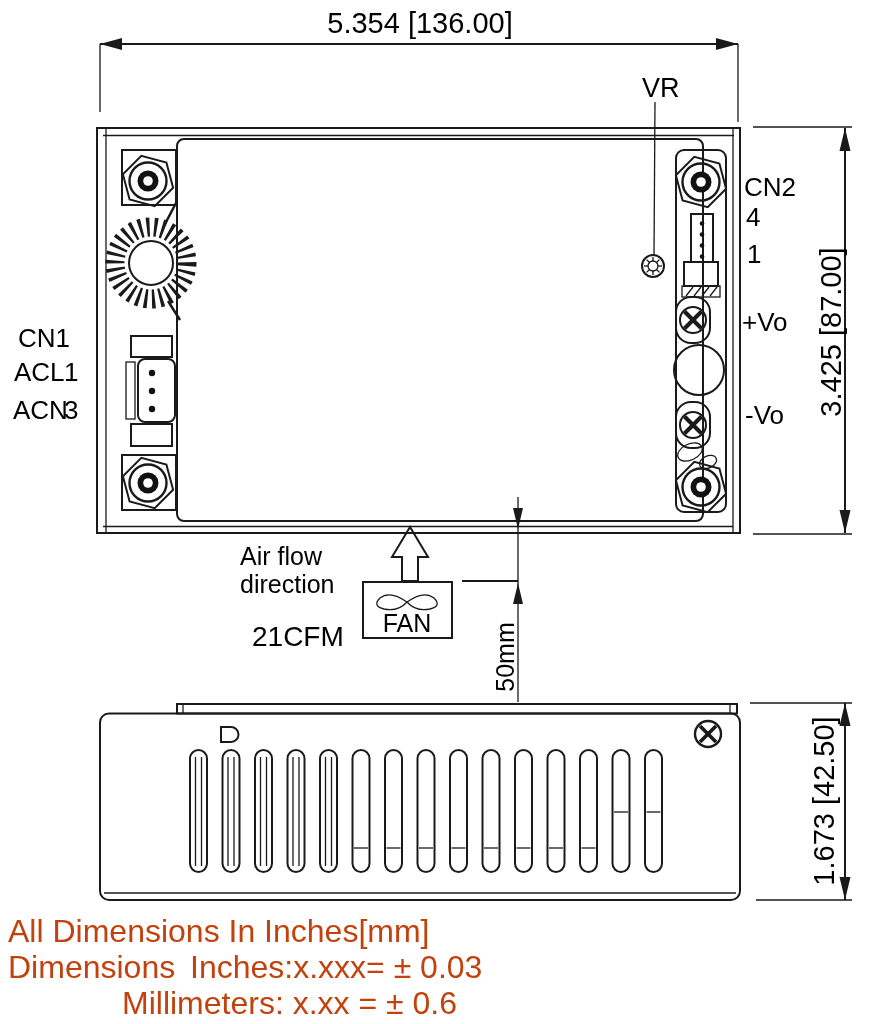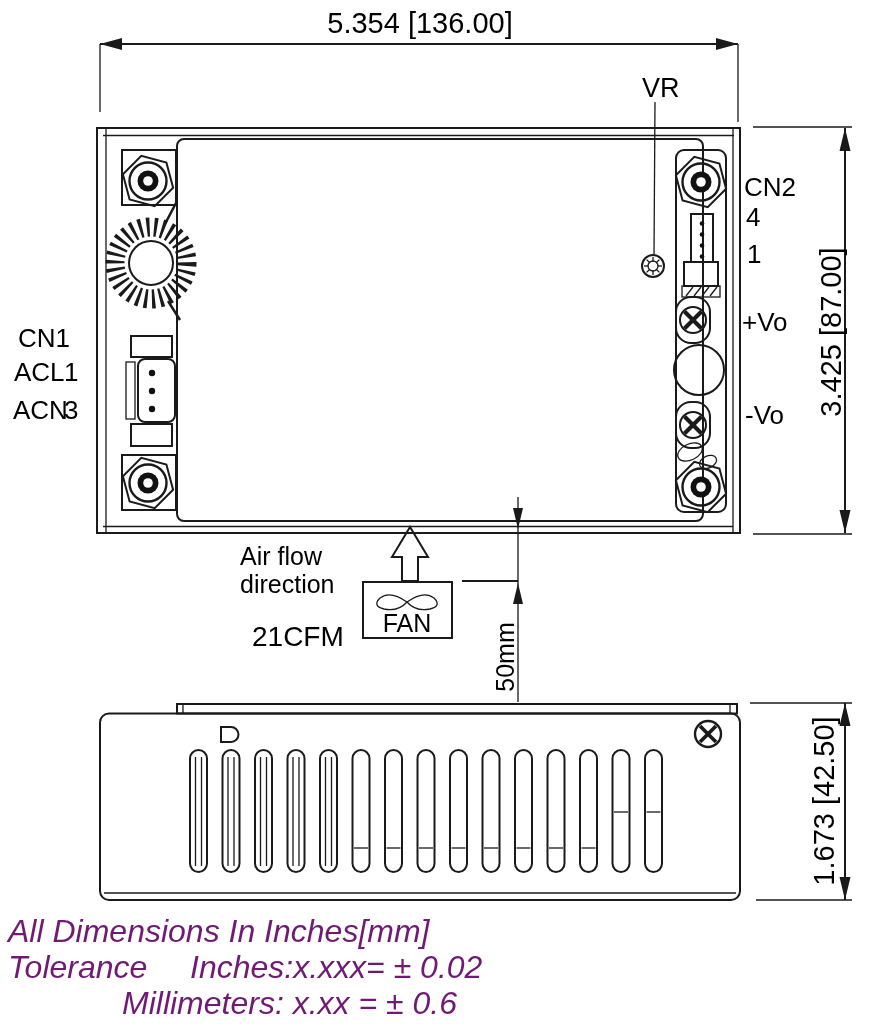--- a/index.html
+++ b/index.html
@@ -2,21 +2,21 @@
 <html><head>
 <meta charset="utf-8">
 <style>
   html,body{margin:0;padding:0;background:#fff;}
   .stage{position:relative;width:870px;height:1024px;background:#fff;overflow:hidden;
          font-family:"Liberation Sans",sans-serif;}
   svg{position:absolute;left:0;top:0;}
   .ln{fill:none;stroke:#1a1a1a;stroke-width:2;}
   .thin{fill:none;stroke:#1a1a1a;stroke-width:1.3;}
   .txt{fill:#000;stroke:none;font-family:"Liberation Sans",sans-serif;}
-  .note{position:absolute;color:#701a75;font-size:32px;white-space:pre;line-height:1;font-style:italic;}
+  .note{position:absolute;color:#c2410c;font-size:32px;white-space:pre;line-height:1;}
 </style>
 </head>
 <body>
 
 <div class="stage">
 <svg width="870" height="1024" viewBox="0 0 870 1024">
   <defs>
     <g id="hexnut">
       <path class="ln" d="M25.1 6.7 L6.7 25.1 L-18.4 18.4 L-25.1 -6.7 L-6.7 -25.1 L18.4 -18.4 Z"></path>
       <circle class="ln" r="18.5" style="stroke-width:2.4"></circle>
@@ -213,16 +213,16 @@
     <line class="thin" x1="750" y1="703" x2="852" y2="703"></line>
     <line class="thin" x1="756" y1="900" x2="852" y2="900"></line>
     <line class="ln" x1="845" y1="703" x2="845" y2="900"></line>
     <polygon points="845,703 839.5,726 850.5,726" fill="#1a1a1a"></polygon>
     <polygon points="845,900 839.5,877 850.5,877" fill="#1a1a1a"></polygon>
     <text class="txt" font-size="29" text-anchor="middle" transform="translate(834,801) rotate(-90)">1.673 [42.50]</text>
   </g>
 </svg>
 
   <div class="note" style="left:8px;top:915px">All Dimensions In Inches[mm]</div>
-  <div class="note" style="left:8px;top:951px">Tolerance</div>
-  <div class="note" style="left:190px;top:951px">Inches:x.xxx= ± 0.02</div>
+  <div class="note" style="left:8px;top:951px">Dimensions</div>
+  <div class="note" style="left:190px;top:951px">Inches:x.xxx= ± 0.03</div>
   <div class="note" style="left:122px;top:987px">Millimeters: x.xx = ± 0.6</div>
 </div>
 
 </body></html>

